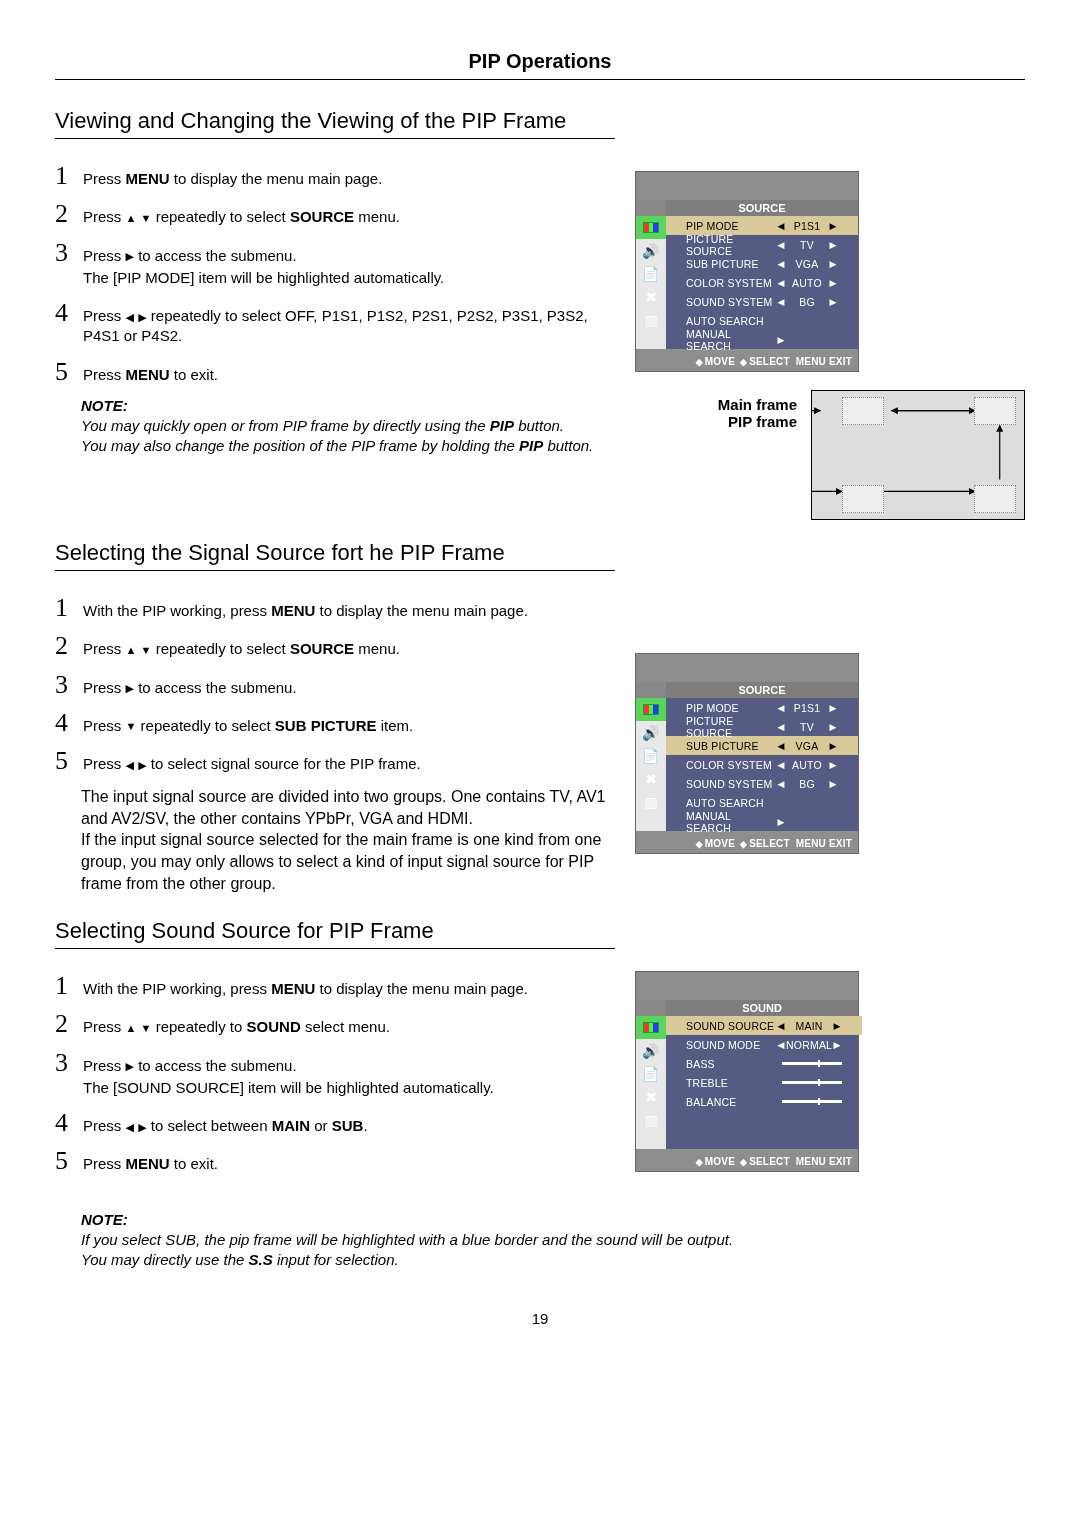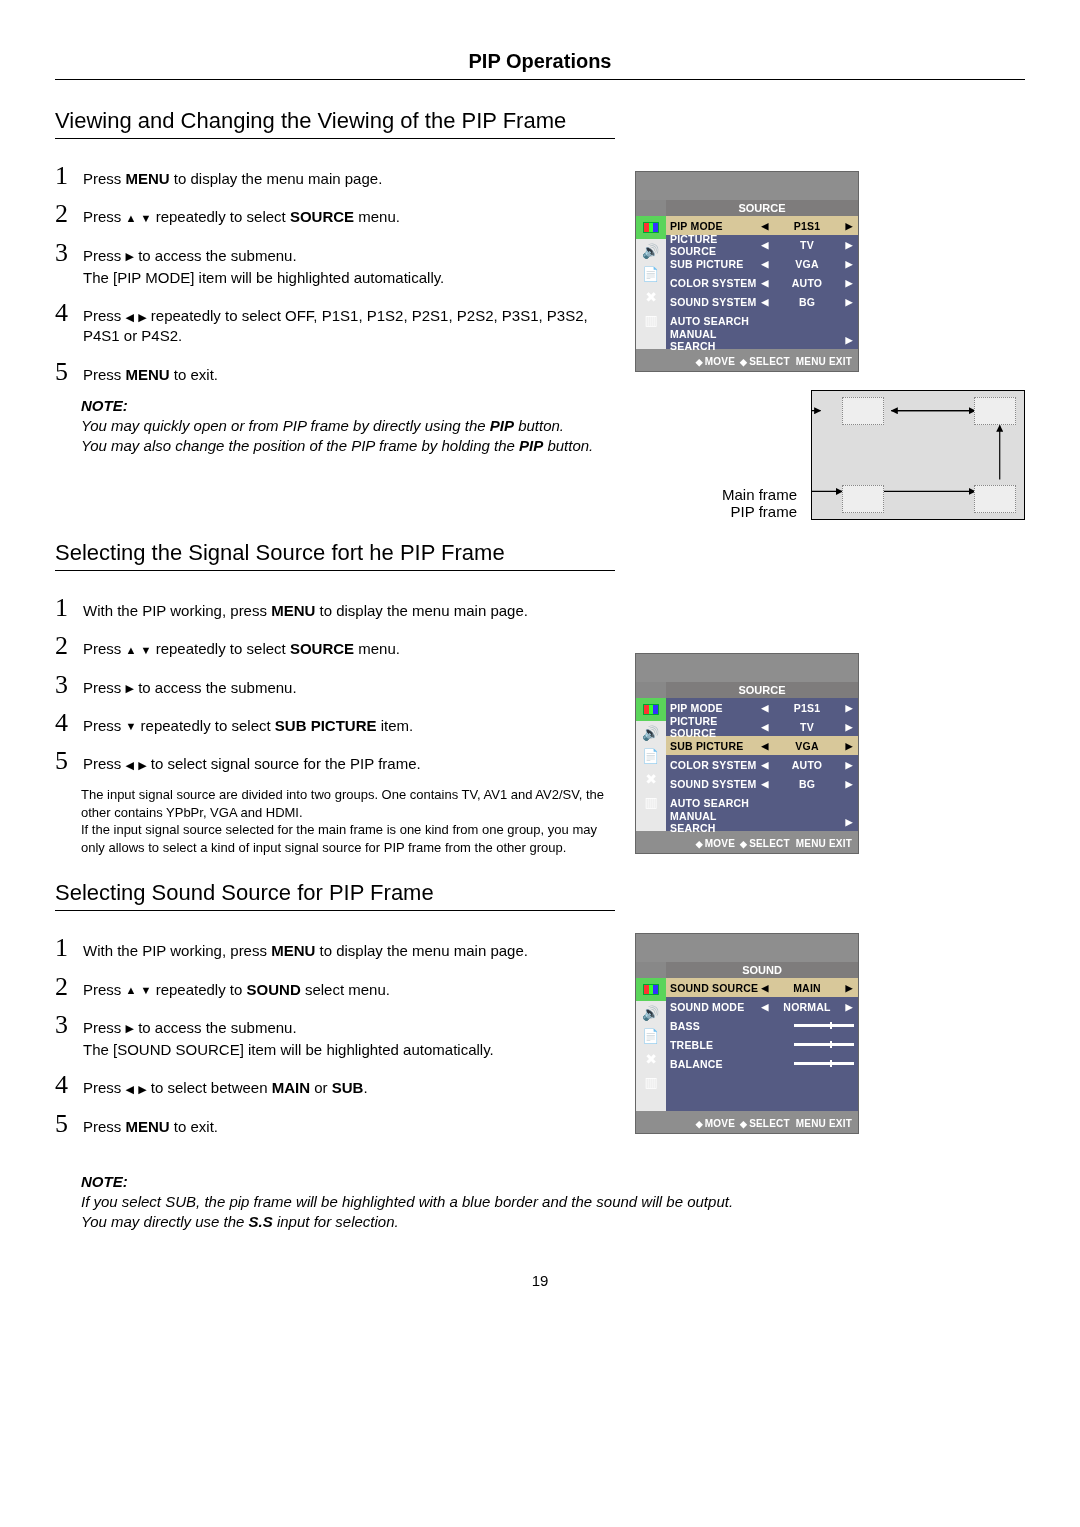--- a/index.html
+++ b/index.html
@@ -74,21 +74,21 @@
     font-style: italic;
     font-weight: bold;
   }
   .note-body {
     font-style: italic;
     margin-top: 2px;
     line-height: 1.35;
   }
   .body-para {
     margin: 10px 0 4px 26px;
-    font-size: 13px;
+    font-size: 16px;
     line-height: 1.35;
   }
 
   
   .osd {
     width: 224px;
     background: #888;
     border: 1px solid #666;
     font-size: 11px;
     color: #fff;
@@ -120,26 +120,25 @@
     align-items: center;
     justify-content: center;
     font-size: 14px;
   }
   .sb-icon.picture { background: #5ad45a; color: #fff; }
   .sb-icon.picture .pic-sq { width:16px; height:11px; border:1px solid #0a3; background: linear-gradient(to right,#f33 33%,#3f3 33% 66%,#33f 66%); }
   .osd-list { flex: 1; }
   .osd-row {
     display: flex;
     align-items: center;
-    padding: 2px 4px;
+    padding: 2px 20px;
     height: 19px;
-    font-weight: bold;
+    font-weight: normal;
     font-size: 10.5px;
     letter-spacing: 0.2px;
-    justify-content: space-between;
   }
   .osd-row .label { flex: 0 0 90px; }
   .osd-row .lt, .osd-row .rt { width: 10px; text-align: center; font-size: 9px; }
   .osd-row .val { flex: 1; text-align: center; }
   .osd-row.hi {
     background: #d8c89a;
     color: #000;
   }
   .osd-slider {
     width: 60px; height: 3px; background: #fff; position: relative; margin-left: auto;
@@ -305,21 +304,21 @@
           </div>
         </div>
         <div class="osd-foot">
           <span class="diamond">◆</span><span>MOVE</span>
           <span class="diamond">◆</span><span>SELECT</span>
           &nbsp;<span>MENU EXIT</span>
         </div>
       </div>
 
       <div class="dia-wrap">
-        <div style="display:flex; align-items:flex-end;">
+        <div style="display:flex; align-items:flex-start;font-weight:bold;">
           <div style="flex:1; text-align:right; padding-right:6px;">
             <div class="dia-labels" style="margin-top:6px;">Main frame</div>
             <div class="dia-labels" style="">PIP frame</div>
           </div>
           <div style="position:relative;">
             <div class="dia">
               <svg viewBox="0 0 214 130">
                 <defs>
                     <marker id="ah" viewBox="0 0 10 10" refX="9" refY="5" markerWidth="6" markerHeight="6" orient="auto">
                       <path d="M0,0 L10,5 L0,10 z" fill="#000"></path>

